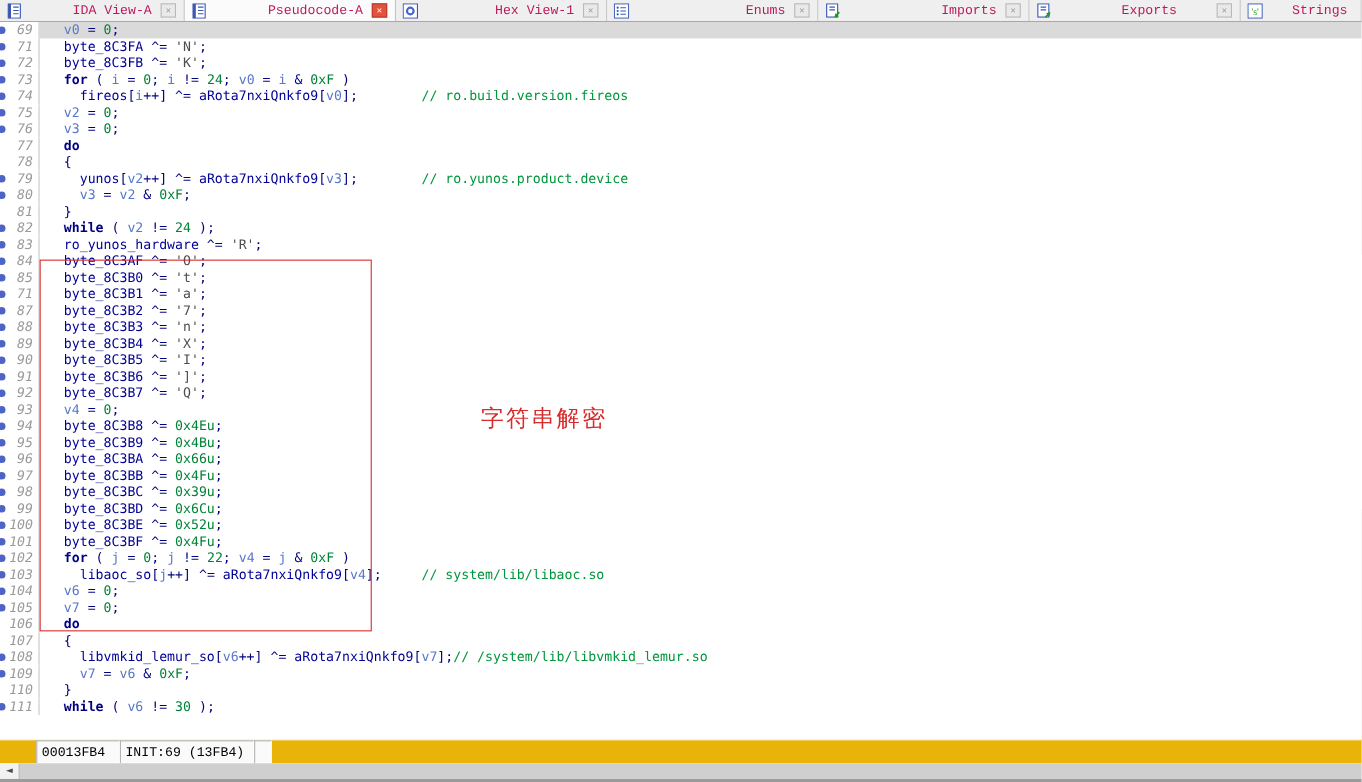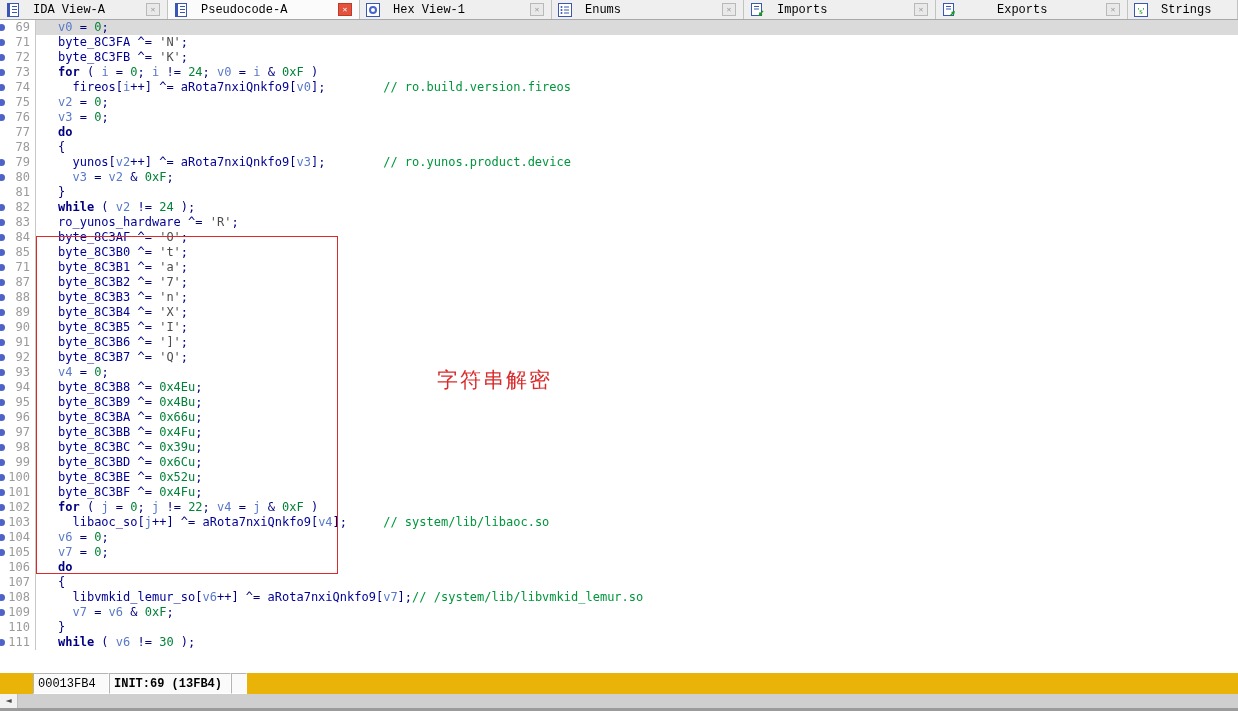--- a/index.html
+++ b/index.html
@@ -5,31 +5,31 @@
   html,body{margin:0;padding:0;background:#d8d8d8;}
   #window{position:relative;width:1238px;height:711px;background:#ffffff;overflow:hidden;
           font-family:"DejaVu Sans Mono","Liberation Mono",monospace;}
   
   #tabbar{position:absolute;left:0;top:0;width:1238px;height:20px;background:#ececec;
           border-bottom:1px solid #a8a8a8;box-sizing:border-box;display:flex;}
   .tab{height:19px;display:flex;align-items:center;border-right:1px solid #c2c2c2;
        background:#efefef;box-sizing:border-box;padding:0 4px;position:relative;}
   .tab.active{background:#fbfbfb;}
   .tab .ticon{width:15px;height:15px;flex:0 0 15px;margin:0 4px 0 2px;display:flex;align-items:center;}
-  .tab .tlabel{flex:1;text-align:left;font-size:12px;color:#000000;white-space:nowrap;
+  .tab .tlabel{flex:1;text-align:right;font-size:12px;color:#be185d;white-space:nowrap;
                font-family:"Liberation Mono",monospace;padding:0 8px;}
   .tab .tclose{width:14px;height:13px;flex:0 0 14px;margin-right:3px;border:1px solid #b9b9b9;
                background:#e9e9e9;color:#9a9a9a;font-size:8px;line-height:11px;text-align:center;
                box-sizing:border-box;cursor:default;}
   .tab.active .tclose{background:#e2523d;border-color:#c03a28;color:#ffffff;}
   
   #codearea{position:absolute;left:0;top:20px;width:1238px;height:652px;background:#ffffff;overflow:hidden;}
   .line{display:flex;height:15px;line-height:15px;font-size:12px;white-space:pre;}
   .gutter{flex:0 0 36px;width:36px;position:relative;border-right:1px solid #c8c8c8;
-          box-sizing:border-box;background:#ffffff;}
+          box-sizing:border-box;background:#ffffff;font-style:italic;}
   .lnum{position:absolute;right:5px;top:0;color:var(--linenum,#9a9a9a);font-size:12px;}
   .dot{position:absolute;left:-2px;top:4px;width:7px;height:7px;border-radius:50%;
        background:var(--dot,#4e63c8);}
   .codetext{flex:1;padding-left:22px;}
   .line.hl .codetext{background:var(--hl_bg,#dadada);}
   .tok-kw{color:var(--kw,#000080);font-weight:bold;}
   .tok-gv{color:var(--gv,#000096);}
   .tok-lv{color:var(--lv,#5878c8);}
   .tok-num{color:var(--num,#008237);}
   .tok-chr{color:var(--chr,#4d4d4d);}
@@ -42,21 +42,21 @@
              color:var(--accent_red,#d22c2c);font-family:"DejaVu Serif","Liberation Serif",serif;
              pointer-events:none;}
   
   #statusbar{position:absolute;left:0;top:672px;width:1238px;height:22px;background:#eab308;
              border-top:1px solid #ffffff;box-sizing:border-box;display:flex;align-items:stretch;
              font-family:"Liberation Mono",monospace;font-size:12px;color:#000;}
   .scell{border:1px solid;border-color:#b4b4b4 #ffffff #ffffff #b4b4b4;background:#fafafa;
          display:flex;align-items:center;padding:0 4px;box-sizing:border-box;white-space:nowrap;}
   #cell-gap{width:33px;background:transparent;border:none;}
   #cell-addr{width:76px;}
-  #cell-pos{width:122px;font-weight:bold;}
+  #cell-pos{width:122px;}
   #cell-extra{width:16px;}
   
   #hscroll{position:absolute;left:0;top:694px;width:1238px;height:17px;background:#ebebeb;
            border-bottom:3px solid #9b9b9b;box-sizing:border-box;display:flex;}
   #hs-left{width:17px;height:14px;background:#f2f2f2;color:#4a4a4a;font-size:8px;line-height:14px;
            text-align:center;font-family:"DejaVu Sans",sans-serif;}
   #hs-thumb{flex:1;height:14px;background:#cfcfcf;border-left:1px solid #bdbdbd;}
 </style>
 </head>
 <body>

